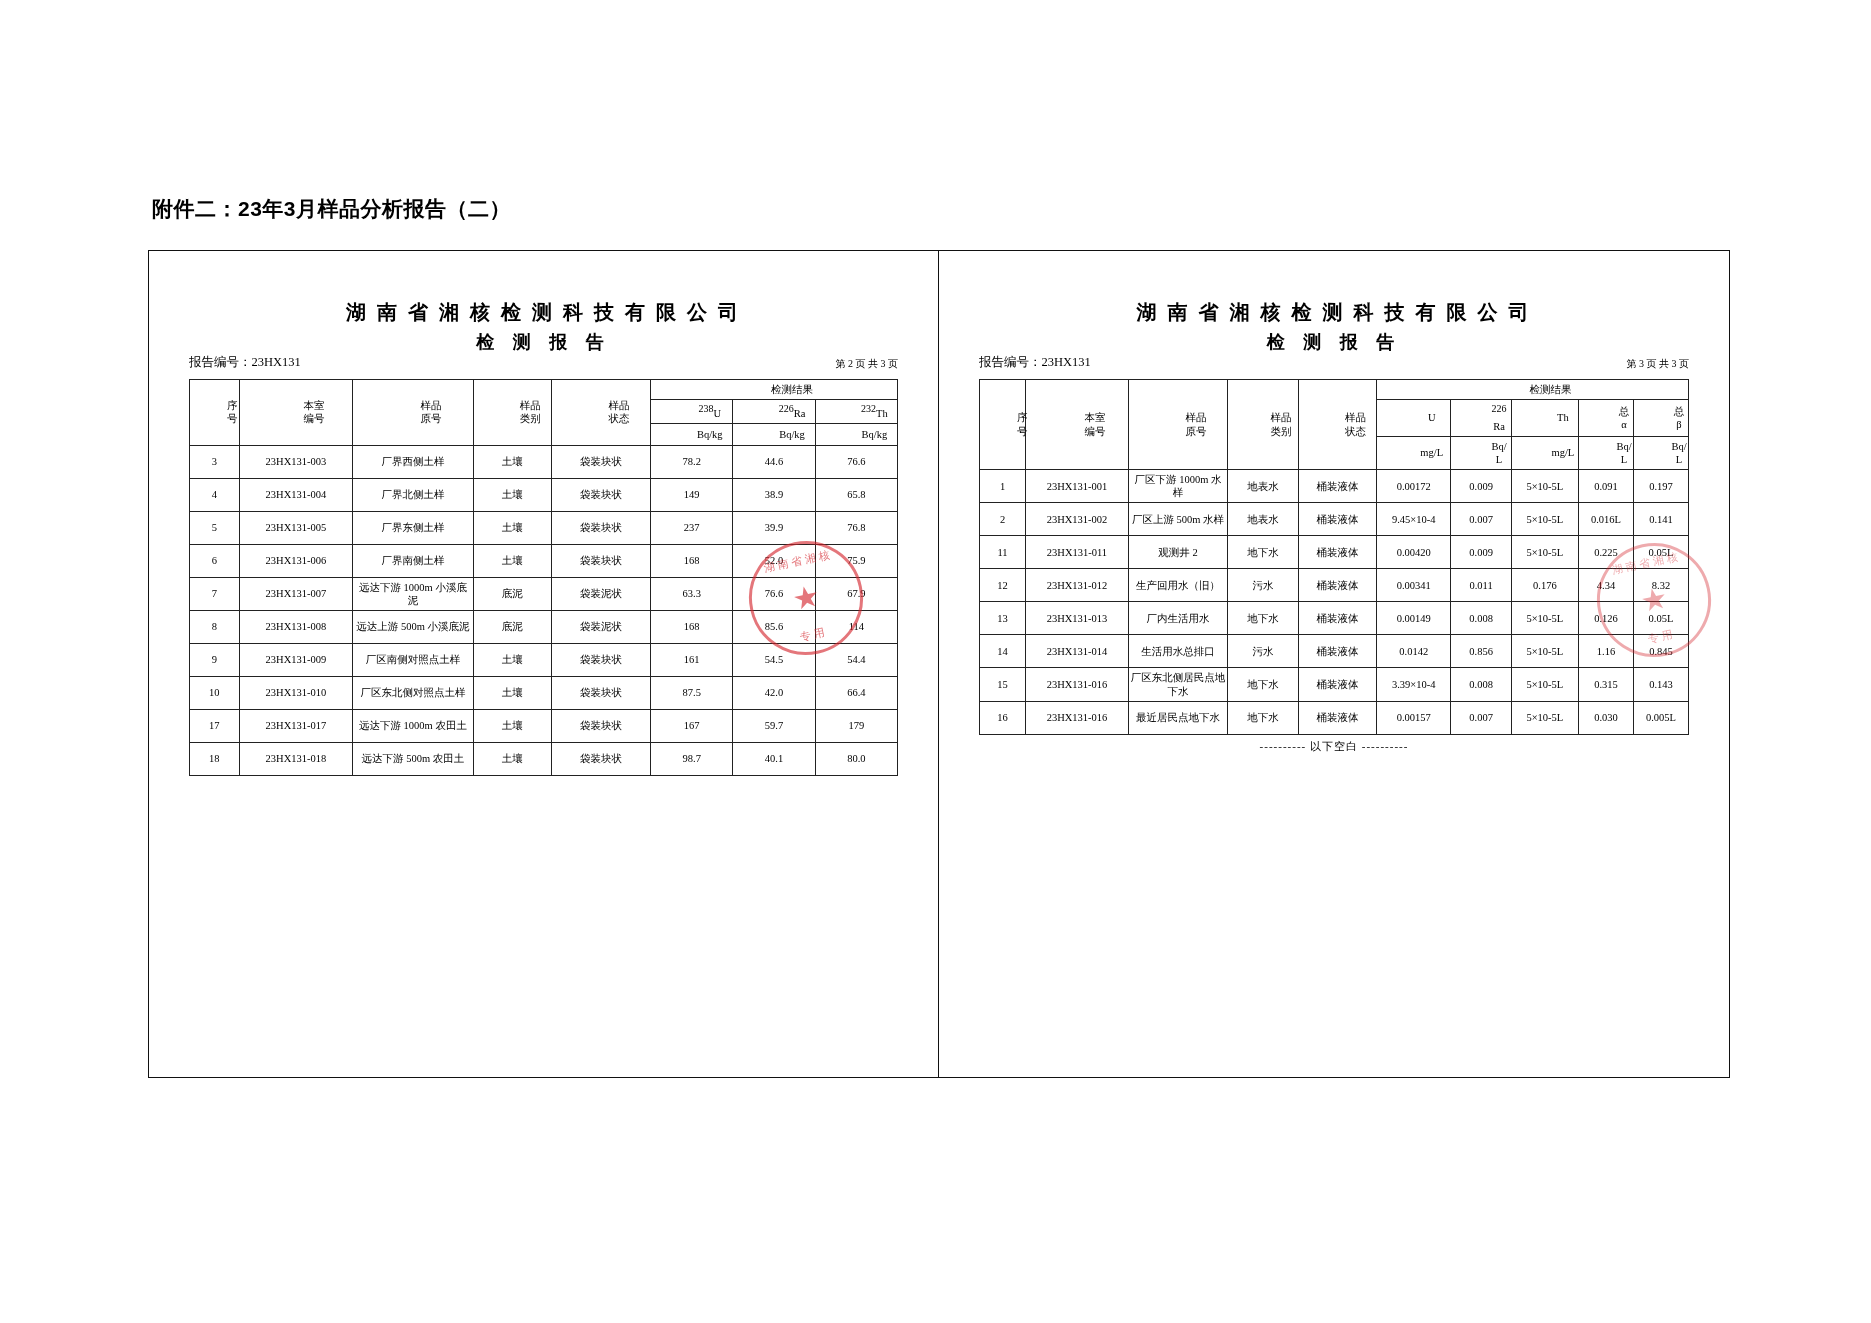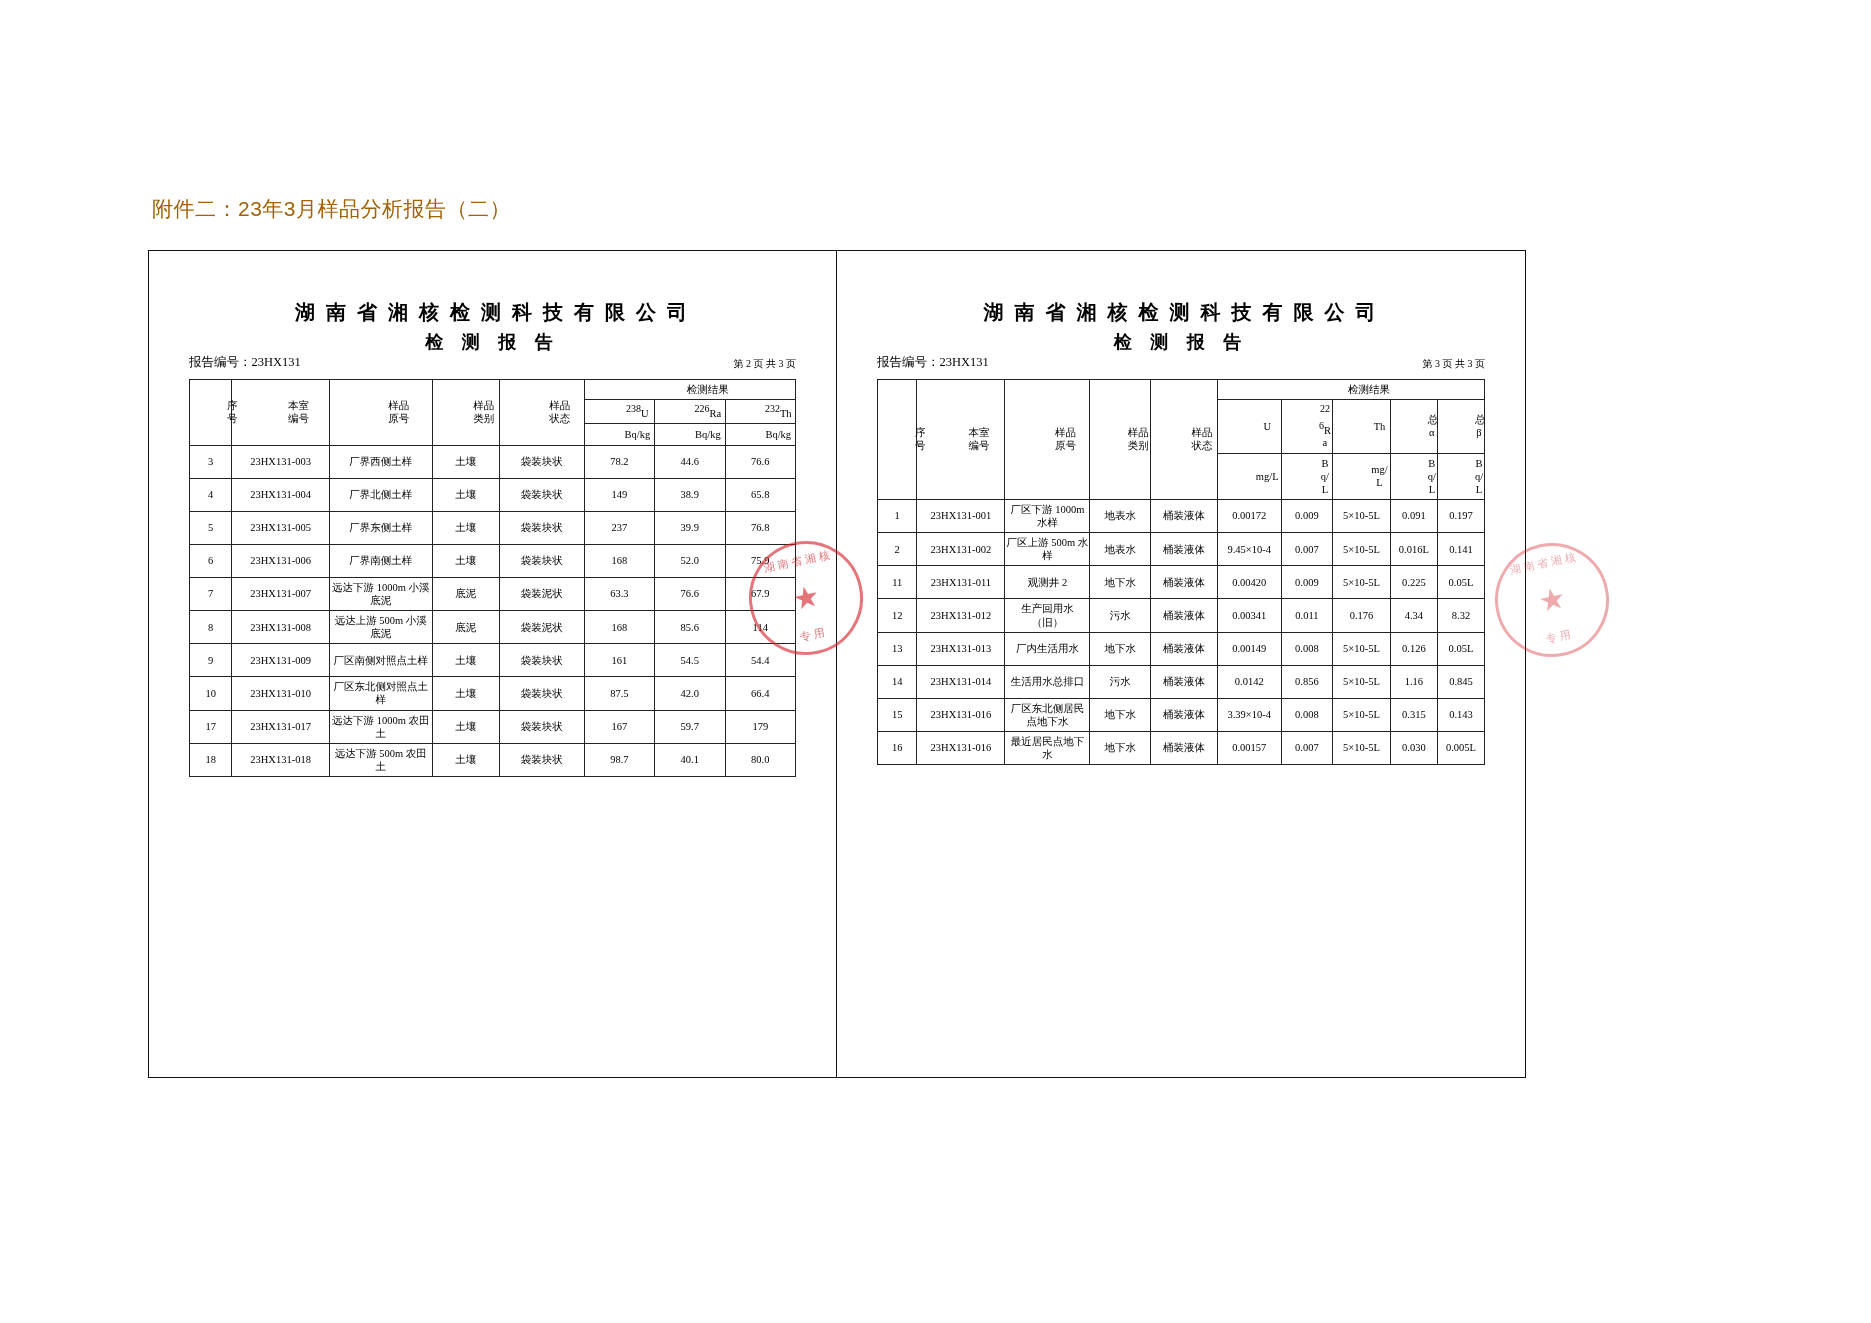--- a/index.html
+++ b/index.html
@@ -13,30 +13,30 @@
     font-family: "Liberation Serif", serif;
     color: #000;
     position: relative;
     overflow: hidden;
   }
   .page-title {
     position: absolute;
     left: 152px;
     top: 195px;
     font-family: "Liberation Sans", sans-serif;
-    font-weight: normal;
+    font-weight: bold;
     font-size: 21px;
     letter-spacing: 0.5px;
-    color: #a16207;
+    color: #000000;
   }
   .scan-frame {
     position: absolute;
     left: 148px;
     top: 250px;
-    width: 1378px;
+    width: 1582px;
     height: 828px;
     border: 1.5px solid #111;
     box-sizing: border-box;
     display: flex;
   }
   .scan-half {
     position: relative;
     height: 100%;
     box-sizing: border-box;
   }
@@ -449,20 +449,21 @@
           <td>桶装液体</td>
           <td>0.00157</td>
           <td>0.007</td>
           <td>5×10-5L</td>
           <td>0.030</td>
           <td>0.005L</td>
         </tr>
       </tbody>
         </table>
 
+      <div class="tail-note">---------- 以下空白 ----------</div>
     </div>
 
     <div class="seal seal-right">
       <div class="arc-top">湖南省湘核</div>
       <div class="star">★</div>
       <div class="arc-bottom">专用</div>
     </div>
   </div>
 
 </div>

